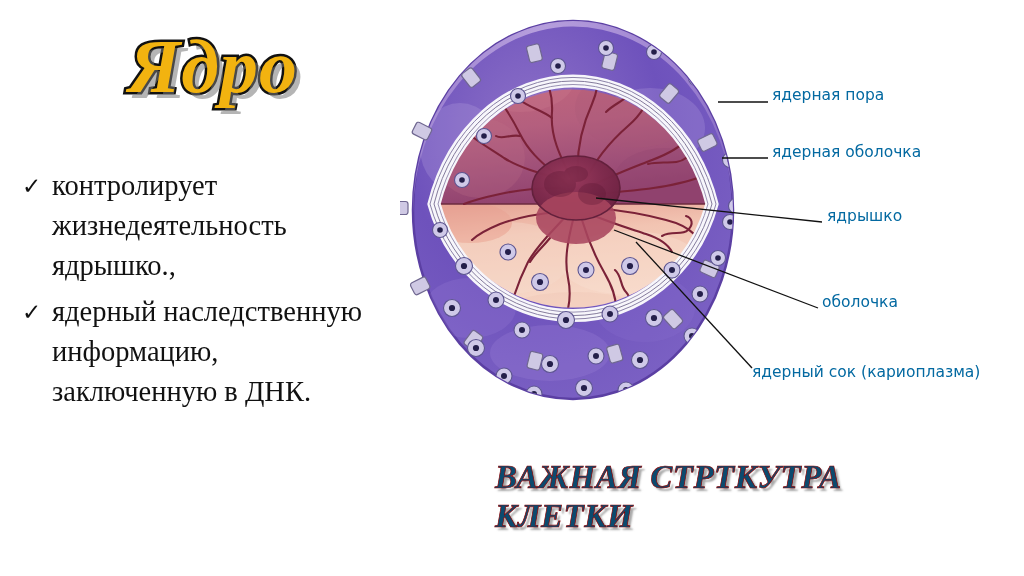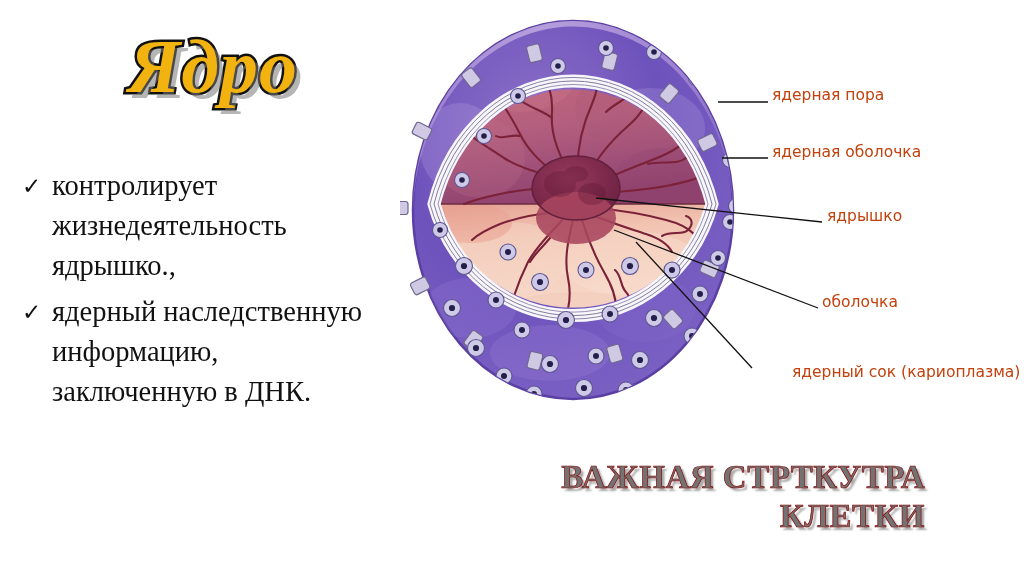--- a/index.html
+++ b/index.html
@@ -37,44 +37,44 @@
   }
   .bullet .btext{
     font-family:"Liberation Serif",serif;
     font-size:28.5px;line-height:40px;color:#111;
     width:330px;
   }
 
   
   #caption{
     position:absolute;left:495px;top:458px;width:430px;
-    text-align:right;
+    text-align:left;
     font-family:"Liberation Serif",serif;
-    font-weight:bold;font-size:33px;
+    font-style:italic;font-weight:bold;font-size:33px;
     line-height:39px;letter-spacing:.5px;
-    color:#737373;
+    color:#0c4a6e;
     -webkit-text-stroke:0.7px #8b0000;
     text-shadow:3px 3px 2px rgba(140,140,140,.75);
   }
 
   
   #diagram{position:absolute;left:400px;top:8px;width:624px;height:420px;}
   #diagram svg{display:block;}
 
   
   .lbl{
     position:absolute;
     font-family:"DejaVu Sans",sans-serif;
-    font-size:15.5px;color:#c2410c;white-space:nowrap;
+    font-size:15.5px;color:#0369a1;white-space:nowrap;
   }
   #lbl-pore{left:772px;top:86px;}
   #lbl-envelope{left:772px;top:143px;}
   #lbl-nucleolus{left:827px;top:207px;}
   #lbl-chromatin{left:822px;top:293px;}
-  #lbl-sap{left:752px;top:363px;margin-left:40px;}
+  #lbl-sap{left:752px;top:363px;}
 </style>
 </head>
 <body>
 
 <div id="slide">
 
   <div id="title">Ядро</div>
 
   <div id="bullets">
     <div class="bullet">

